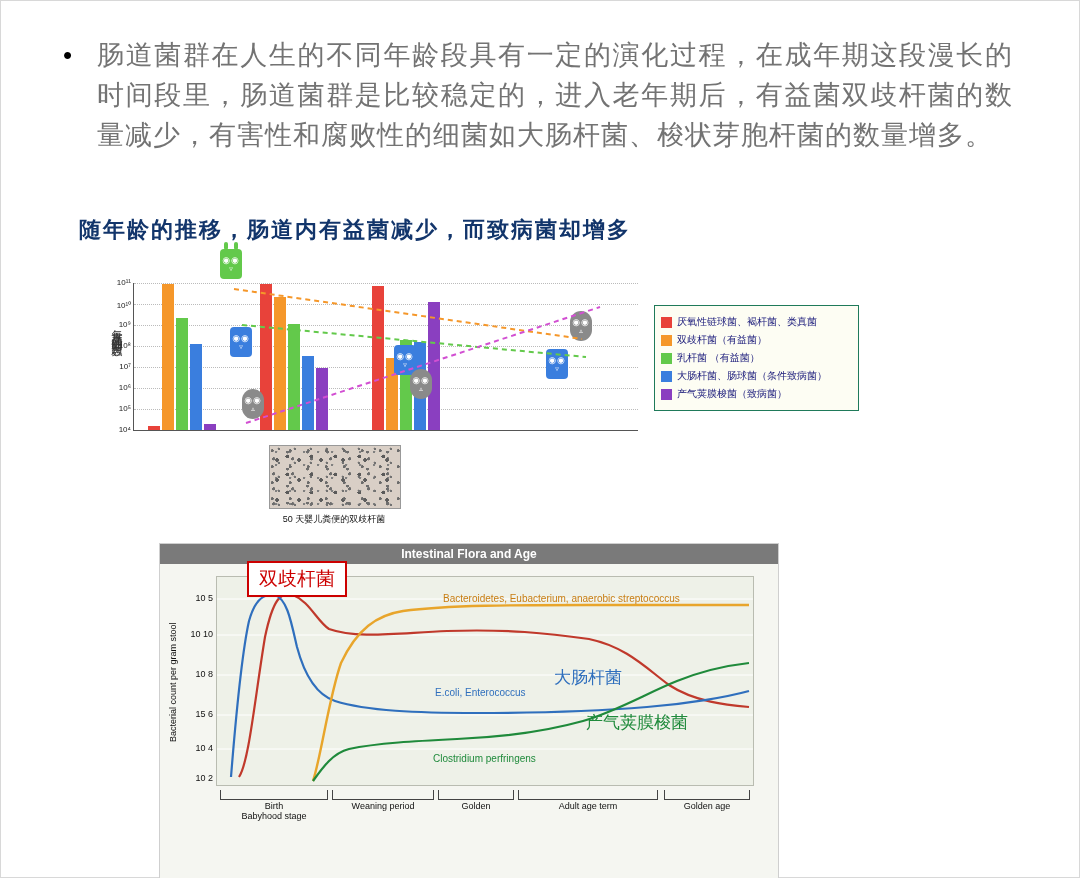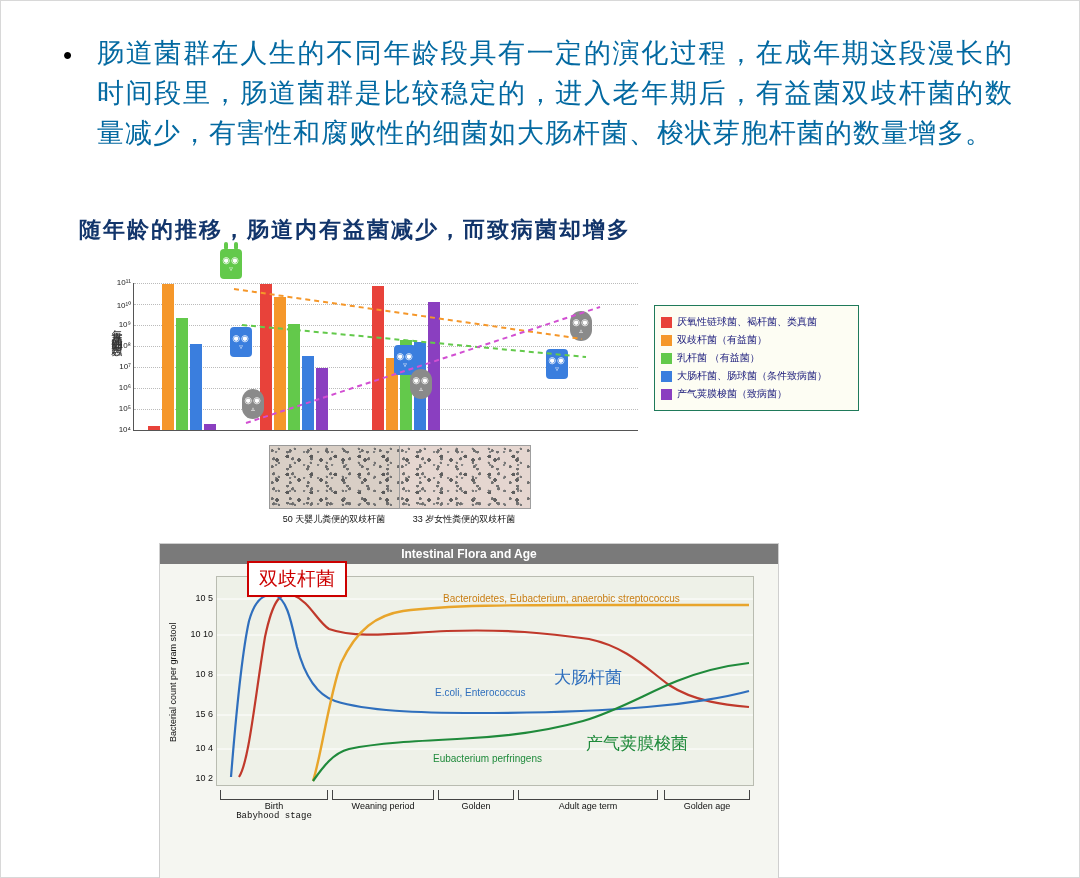--- a/index.html
+++ b/index.html
@@ -20,22 +20,22 @@
   .bullet-block{
     position:absolute;left:62px;top:34px;width:950px;
     display:flex;
   }
   .bullet-dot{
     width:34px;flex:0 0 34px;
     font-size:26px;line-height:40px;color:#000;
     text-align:left;
   }
   .bullet-text{
-    font-family:Liberation Mono, monospace;
-    font-size:27px;line-height:40px;color:#0369a1;
+    font-family:Liberation Serif, serif;
+    font-size:27px;line-height:40px;color:#737373;
     letter-spacing:1px;
     text-align:justify;
   }
   
   .fig1-title{
     position:absolute;left:78px;top:214px;
     font-family:"DejaVu Sans","Liberation Sans",sans-serif;
     font-size:22px;font-weight:bold;color:#12356b;
     letter-spacing:2px;white-space:nowrap;
   }
@@ -85,21 +85,21 @@
     position:absolute;left:545px;top:32px;width:205px;
     border:1px solid #1f7a5a;background:#fdfdf3;
     padding:5px 6px;box-sizing:border-box;
   }
   .legend-row{display:flex;align-items:center;margin:4px 0;}
   .legend-swatch{width:11px;height:11px;margin-right:5px;flex:0 0 11px;}
   .legend-text{font-size:10px;color:#1a1a7a;white-space:nowrap;}
   
   .photos{
     position:absolute;left:160px;top:172px;width:600px;
-    display:flex;
+    display:flex;gap:45px;
   }
   .photo-item{width:130px;}
   .photo{
     width:130px;height:62px;border:1px solid #999;
     background:
       radial-gradient(circle at 12% 30%, #6b6b6b 0 1.4px, transparent 1.6px),
       radial-gradient(circle at 32% 70%, #5d5d5d 0 1.6px, transparent 1.8px),
       radial-gradient(circle at 55% 20%, #727272 0 1.2px, transparent 1.4px),
       radial-gradient(circle at 72% 58%, #5a5a5a 0 1.8px, transparent 2px),
       radial-gradient(circle at 88% 36%, #6e6e6e 0 1.3px, transparent 1.5px),
@@ -142,21 +142,21 @@
     position:absolute;left:0;top:214px;width:100%;height:24px;
   }
   .stage{
     position:absolute;top:0;height:10px;border:1px solid #444;border-top:none;
     box-sizing:border-box;
   }
   .stage-label{
     position:absolute;top:11px;font-size:9px;color:#111;text-align:center;
     white-space:nowrap;transform:translateX(-50%);
   }
-  .stage-label small{display:block;font-size:9px;font-family:Liberation Mono, monospace;}
+  .stage-label small{display:block;font-size:9px;}
   .anno{position:absolute;font-size:10px;white-space:nowrap;}
   .cn-box{
     position:absolute;left:246px;top:560px;
     background:#fff;border:2px solid #c00;
     padding:3px 10px;font-size:19px;color:#c00;
     font-family:"DejaVu Sans","Liberation Sans",sans-serif;
   }
   .cn-anno{
     position:absolute;font-size:17px;font-family:"DejaVu Sans","Liberation Sans",sans-serif;
     white-space:nowrap;
@@ -281,24 +281,20 @@
         <span class="legend-swatch" style="background:#8a3fc0"></span>
         <span class="legend-text">产气荚膜梭菌（致病菌）</span>
       </div>
     </div>
 
     <div class="photos">
       <div class="photo-item">
         <div class="photo p1"></div>
         <div class="photo-cap">50 天婴儿粪便的双歧杆菌</div>
       </div>
-      <div class="photo-item">
-        <div class="photo p2"></div>
-        <div class="photo-cap">33 岁女性粪便的双歧杆菌</div>
-      </div>
     </div>
   </div>
 
   <div class="fig2">
     <div class="fig2-header">Intestinal Flora and Age</div>
 
     <div class="plot">
       <div class="ylab2">Bacterial count per gram stool</div>
 
       <div class="plot-inner">
@@ -321,21 +317,21 @@
 
           <path d="M14,200 C18,150 24,80 32,44 C38,22 48,16 58,18 C70,22 74,44 80,70 C88,100 100,118 118,124 C150,134 200,136 260,136 C320,136 380,134 430,130 C470,127 510,120 532,114" fill="none" stroke="#2f6fbd" stroke-width="2.2"></path>
 
           <path d="M96,204 C104,180 112,120 124,86 C140,52 160,38 186,34 C230,28 300,28 370,28 C430,28 490,28 532,28" fill="none" stroke="#e8a52b" stroke-width="2.4"></path>
 
           <path d="M96,204 C106,190 116,176 132,172 C160,166 200,164 240,162 C290,160 330,154 366,144 C400,134 430,116 460,104 C490,92 514,88 532,86" fill="none" stroke="#1f8a3b" stroke-width="2.2"></path>
         </svg>
 
         <span class="anno" style="left:226px;top:16px;color:#c87d12">Bacteroidetes, Eubacterium, anaerobic streptococcus</span>
         <span class="anno" style="left:218px;top:110px;color:#2f6fbd">E.coli, Enterococcus</span>
-        <span class="anno" style="left:216px;top:176px;color:#1f8a3b">Eubacterium perfringens</span>
+        <span class="anno" style="left:216px;top:176px;color:#1f8a3b">Clostridium perfringens</span>
       </div>
 
       <div class="stage-row">
         <div class="stage" style="left:4px;width:108px"></div>
         <div class="stage-label" style="left:58px">
           <span>Birth</span>
           <small>Babyhood stage</small>
         </div>
         <div class="stage" style="left:116px;width:102px"></div>
         <div class="stage-label" style="left:167px">Weaning period</div>
@@ -344,15 +340,15 @@
         <div class="stage" style="left:302px;width:140px"></div>
         <div class="stage-label" style="left:372px">Adult age term</div>
         <div class="stage" style="left:448px;width:86px"></div>
         <div class="stage-label" style="left:491px">Golden age</div>
       </div>
     </div>
   </div>
 
   <div class="cn-box">双歧杆菌</div>
   <div class="cn-anno" style="left:553px;top:665px;color:#2f6fbd">大肠杆菌</div>
-  <div class="cn-anno" style="left:585px;top:731px;color:#1f8a3b">产气荚膜梭菌</div>
+  <div class="cn-anno" style="left:585px;top:710px;color:#1f8a3b">产气荚膜梭菌</div>
 
 </div>
 
 </body></html>

